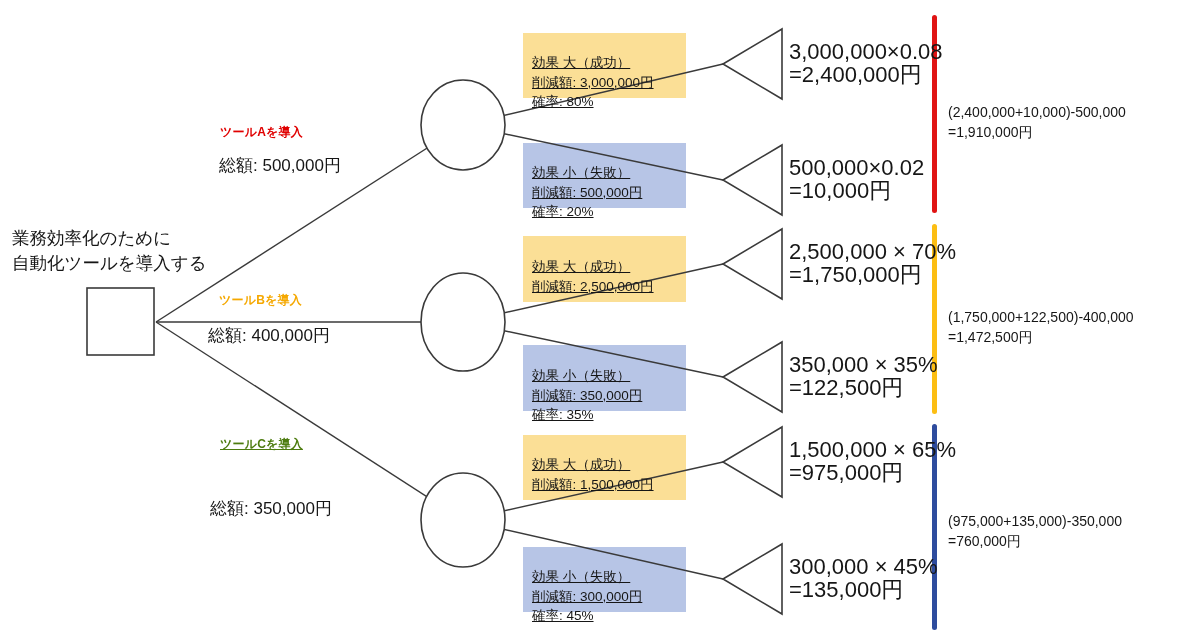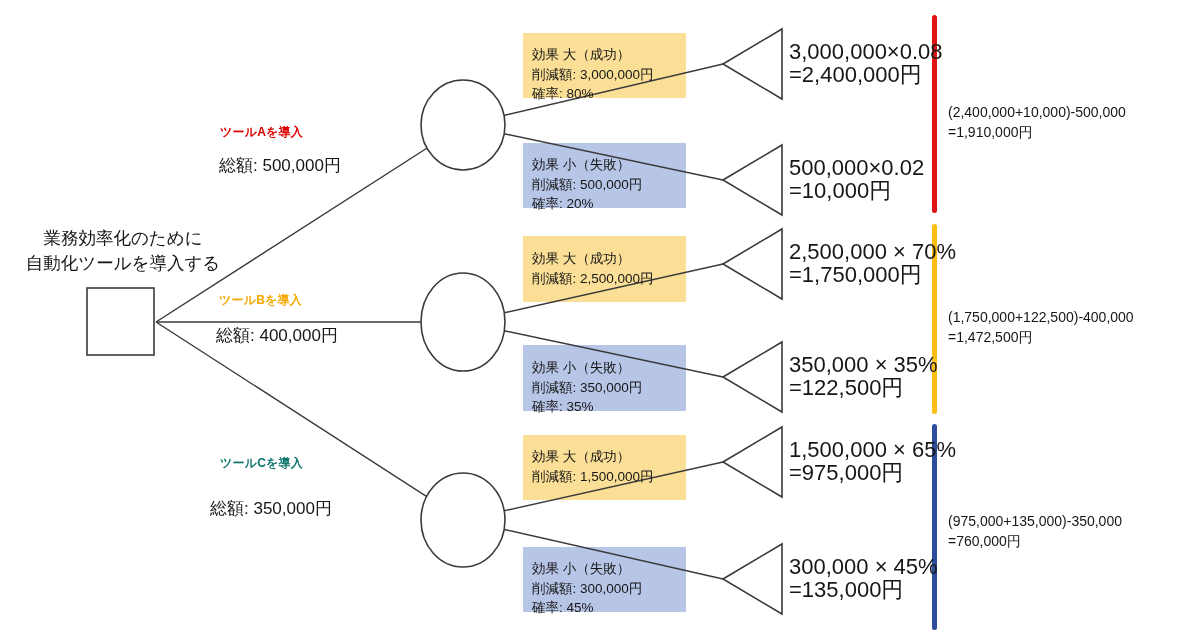--- a/index.html
+++ b/index.html
@@ -2,24 +2,24 @@
 <html><head>
 <meta charset="utf-8">
 <style>
   html,body{margin:0;padding:0;background:#fff;}
   .stage{
     position:relative;width:1200px;height:644px;background:#fff;overflow:hidden;
     font-family:"Liberation Sans","DejaVu Sans",sans-serif;color:#161616;
   }
   .stage svg{position:absolute;left:0;top:0;}
   .abs{position:absolute;}
-  .root-label{left:12px;top:226px;width:222px;text-align:center;font-size:17.5px;line-height:25px;}
+  .root-label{left:12px;top:226px;width:222px;font-size:17.5px;line-height:25px;}
   .branch-label{font-size:12px;font-weight:700;letter-spacing:.2px;}
   .branch-cost{font-size:17px;color:#161616;}
-  .boxtext{width:170px;font-size:13.5px;line-height:19.5px;padding:12px 0 0 9px;box-sizing:border-box;}
+  .boxtext{width:170px;font-size:13.5px;line-height:19.5px;padding:20px 0 0 9px;box-sizing:border-box;text-decoration:underline;}
   .calc{font-size:22px;line-height:22.5px;}
   .net{font-size:14px;line-height:20px;}
   .ln{stroke:#3a3a3a;stroke-width:1.4;fill:none;}
   .node{stroke:#3a3a3a;stroke-width:1.6;fill:#ffffff;}
 </style>
 </head>
 <body>
 
 <div class="stage">
 
@@ -72,23 +72,23 @@
 
   <div class="abs root-label">
     <div>業務効率化のために</div>
     <div>自動化ツールを導入する</div>
   </div>
 
   <div class="abs branch-label" style="left: 220px; top: 124px; color: rgb(224, 0, 0);">ツールAを導入</div>
   <div class="abs branch-cost" style="left:219px;top:154px;">総額: 500,000円</div>
 
   <div class="abs branch-label" style="left: 219px; top: 292px; color: rgb(245, 168, 0);">ツールBを導入</div>
-  <div class="abs branch-cost" style="left:216px;top:324px;">総額: 400,000円</div>
+  <div class="abs branch-cost" style="left:208px;top:324px;">総額: 400,000円</div>
 
-  <div class="abs branch-label" style="left: 220px; top: 455px; color: #0f766e;">ツールCを導入</div>
+  <div class="abs branch-label" style="left: 220px; top: 436px; color: #4d7c0f; text-decoration: underline;">ツールCを導入</div>
   <div class="abs branch-cost" style="left:210px;top:484px;margin-top:13px;">総額: 350,000円</div>
 
   <div class="abs boxtext" style="left:523px;top:33px;">
     <div>効果 大（成功）</div>
     <div>削減額: 3,000,000円</div>
     <div>確率: 80%</div>
   </div>
   <div class="abs boxtext" style="left:523px;top:143px;">
     <div>効果 小（失敗）</div>
     <div>削減額: 500,000円</div>

